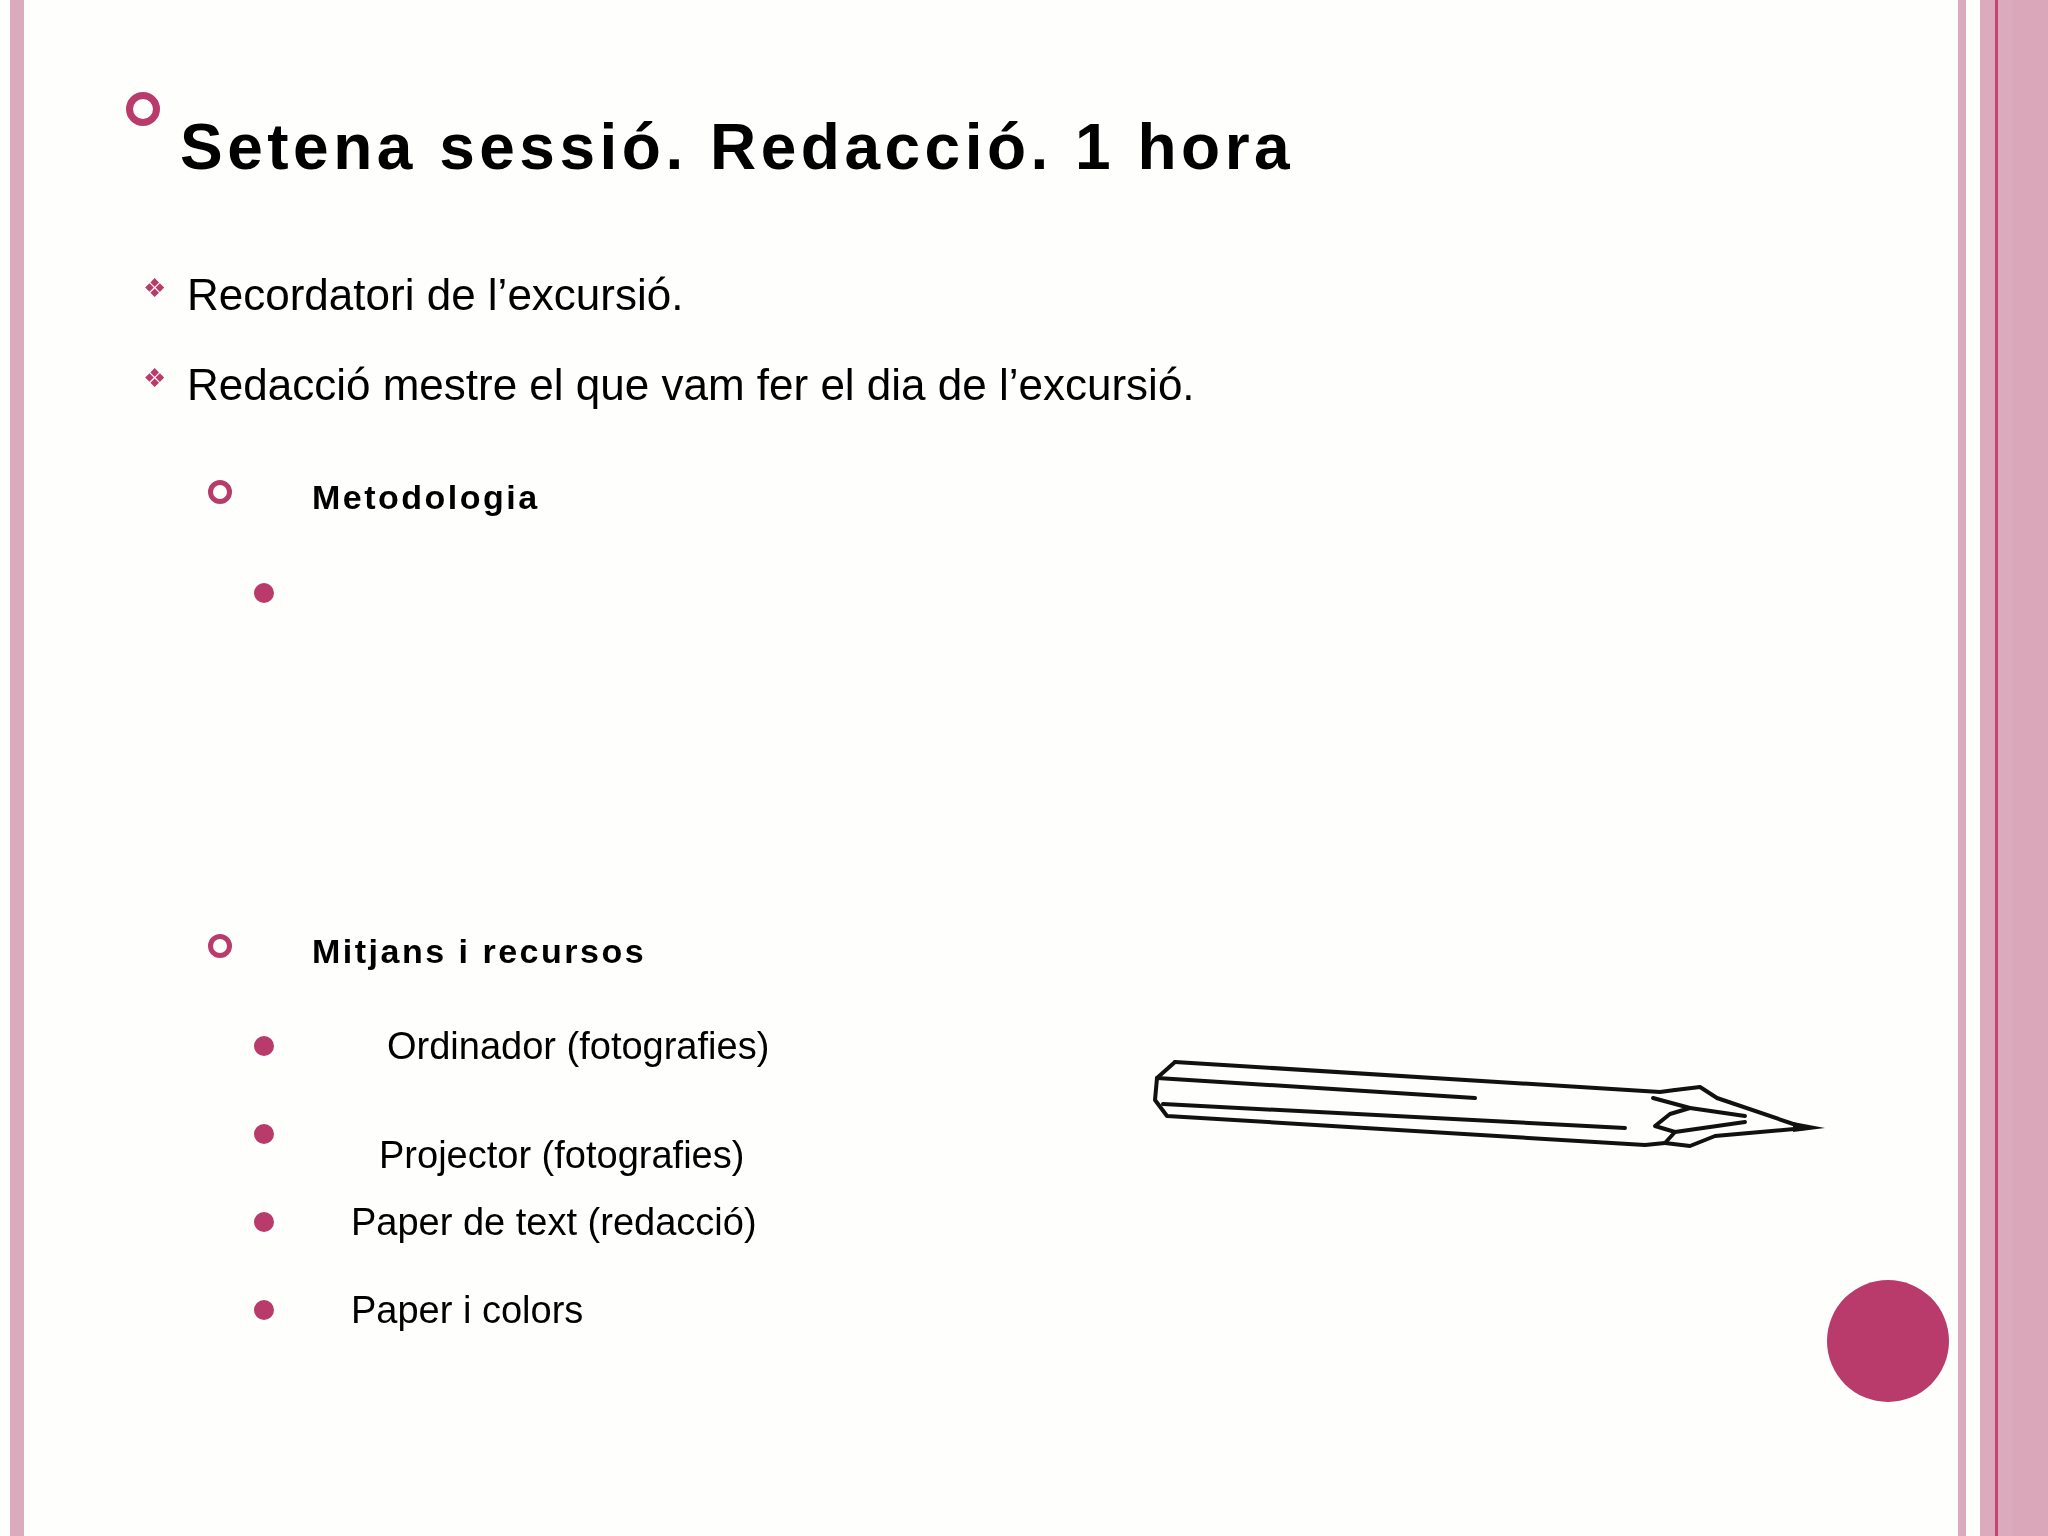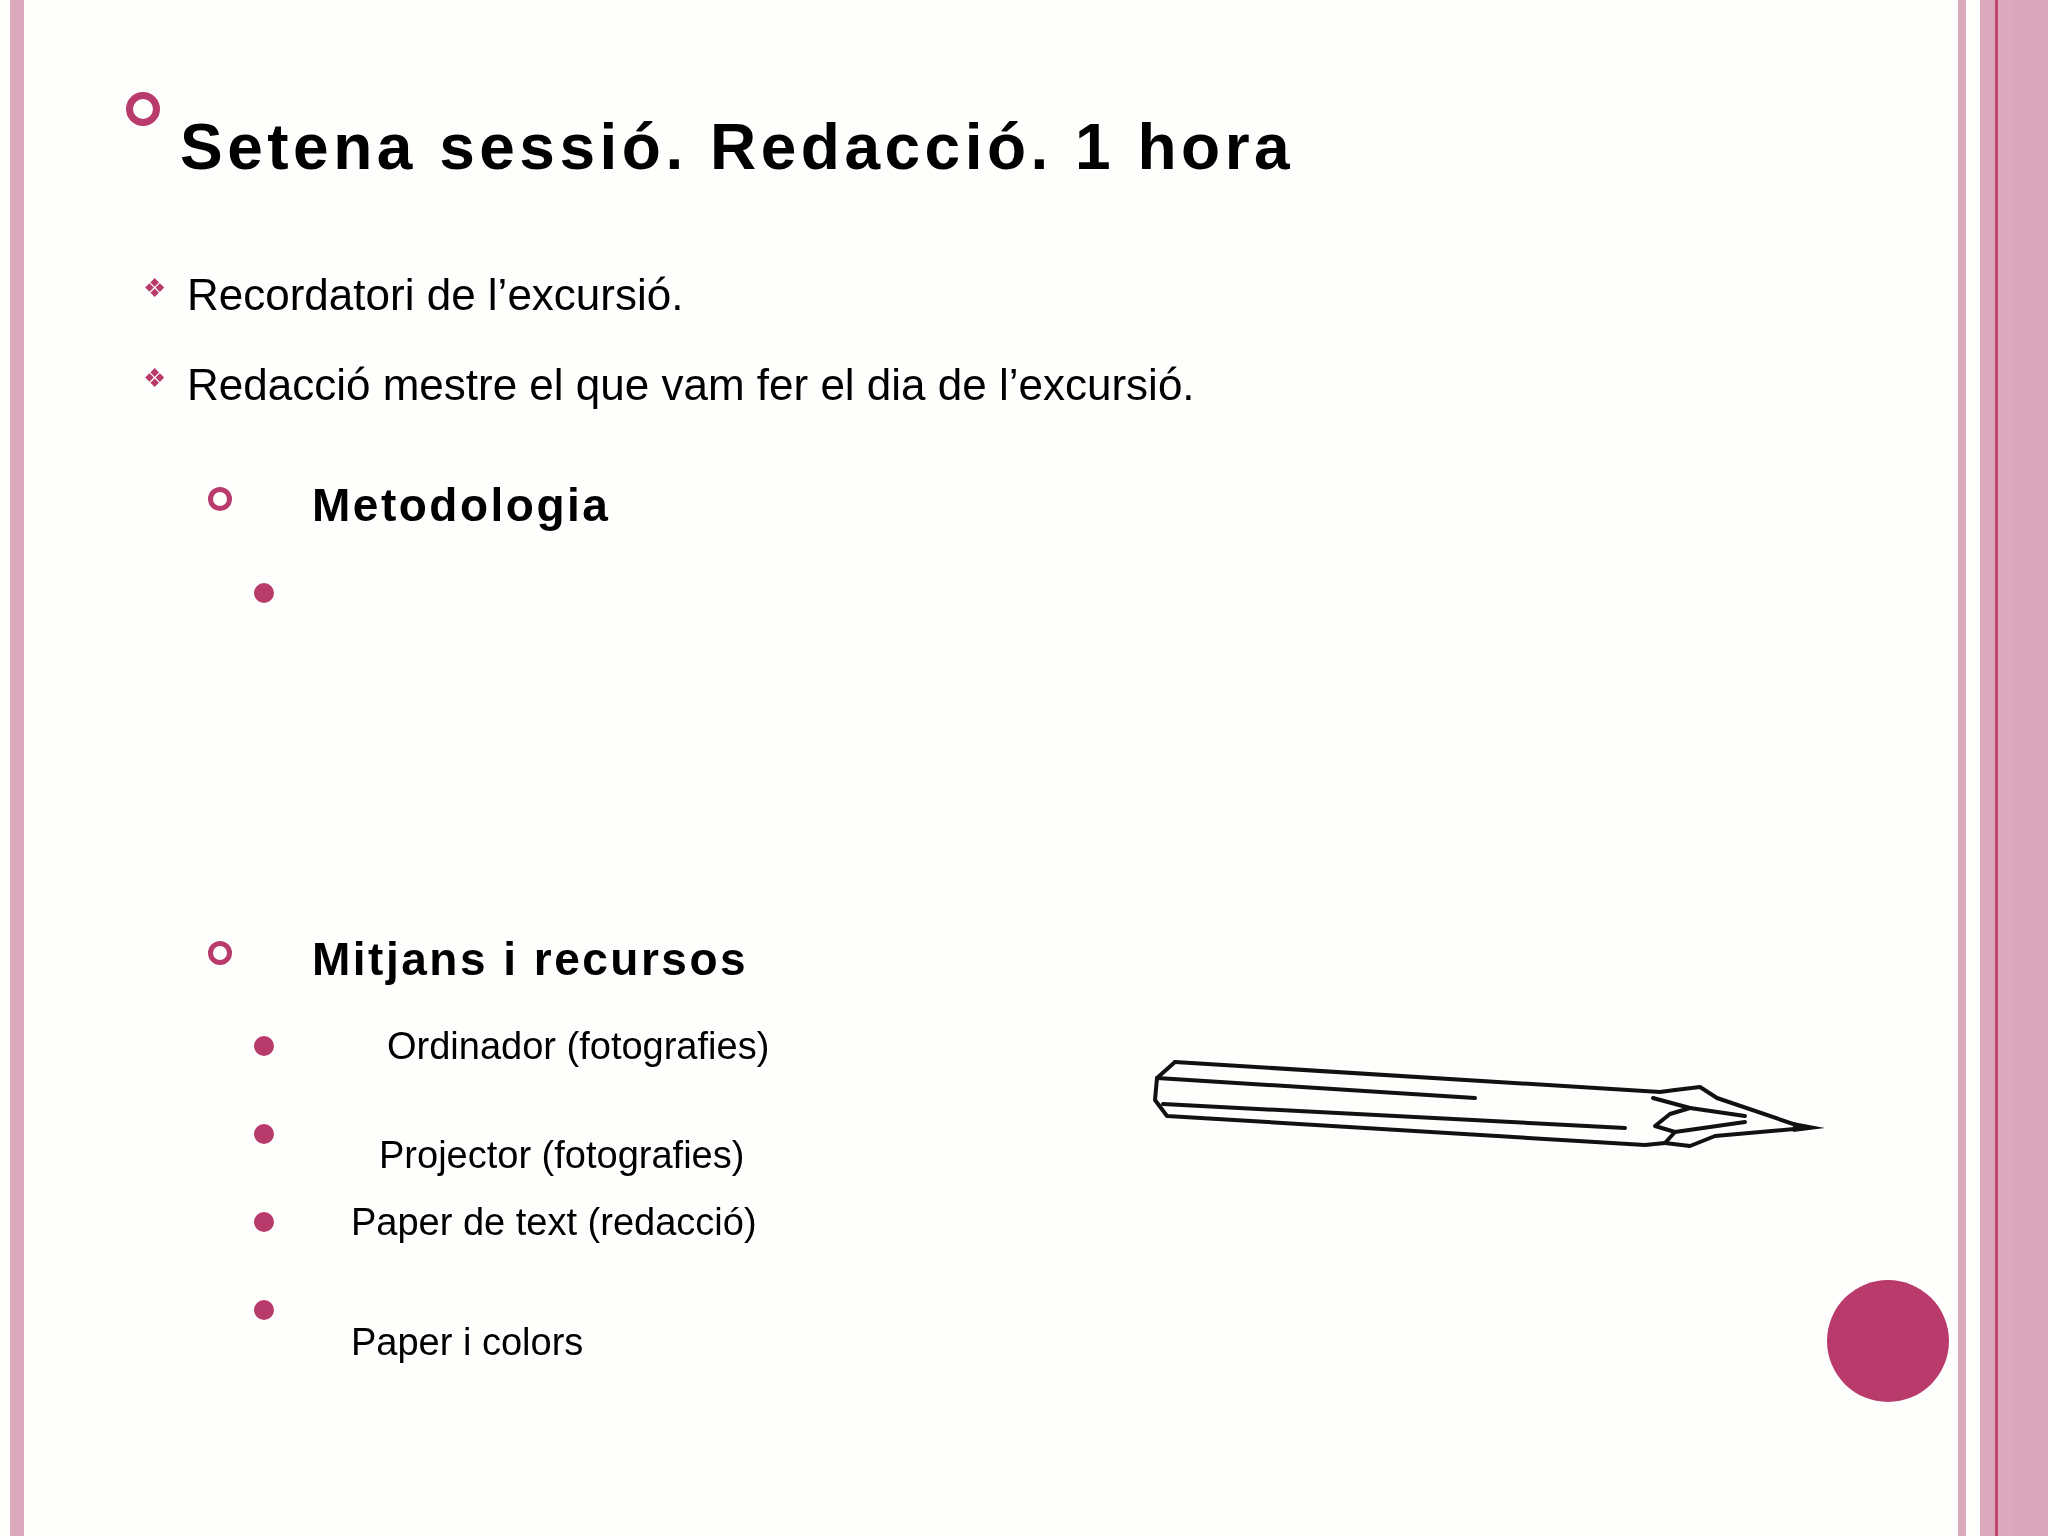--- a/index.html
+++ b/index.html
@@ -67,21 +67,21 @@
       display: flex;
       align-items: center;
     }
     .ring-sm {
       width: 14px; height: 14px;
       border: 5px solid #b83b6b;
       border-radius: 50%;
       margin-top: -12px;
     }
     .l2-label {
-      font-size: 46px;
+      font-size: 34px;
       font-weight: bold;
       letter-spacing: 2.5px;
       margin-left: 80px;
       white-space: nowrap;
     }
 
     .dot {
       position: absolute;
       width: 20px; height: 20px;
       background: #b83b6b;
@@ -161,21 +161,21 @@
   <span class="dot" style="top:1036px;"></span>
   <div class="item" style="top:1025px;margin-left:36px;">Ordinador (fotografies)</div>
 
   <span class="dot" style="top:1124px;"></span>
   <div class="item" style="top:1134px;margin-left:28px;">Projector (fotografies)</div>
 
   <span class="dot" style="top:1212px;"></span>
   <div class="item" style="top:1201px;">Paper de text (redacció)</div>
 
   <span class="dot" style="top:1300px;"></span>
-  <div class="item" style="top:1289px;margin-top:32px;">Paper i colors</div>
+  <div class="item" style="top:1289px;">Paper i colors</div>
 
   <svg class="pencil" viewBox="0 0 690 110">
     <g fill="none" stroke="#111" stroke-width="4" stroke-linejoin="round" stroke-linecap="round">
       <path d="M 30 12 L 12 28 L 10 50 L 22 66 L 500 95 L 520 93"></path>
       <path d="M 30 12 L 515 42 L 530 40"></path>
       <path d="M 12 28 L 330 48"></path>
       <path d="M 18 54 L 480 78"></path>
       <path d="M 530 40 L 555 37 L 572 48 L 660 78"></path>
       <path d="M 520 93 L 545 96 L 570 86 L 660 78"></path>
       <path d="M 508 48 L 545 58 L 525 64 L 510 76 L 530 82 L 520 93"></path>

